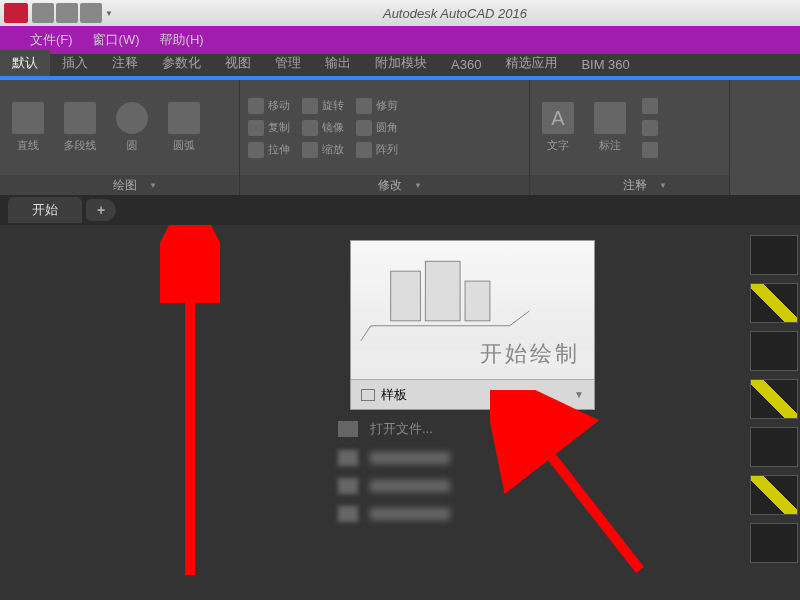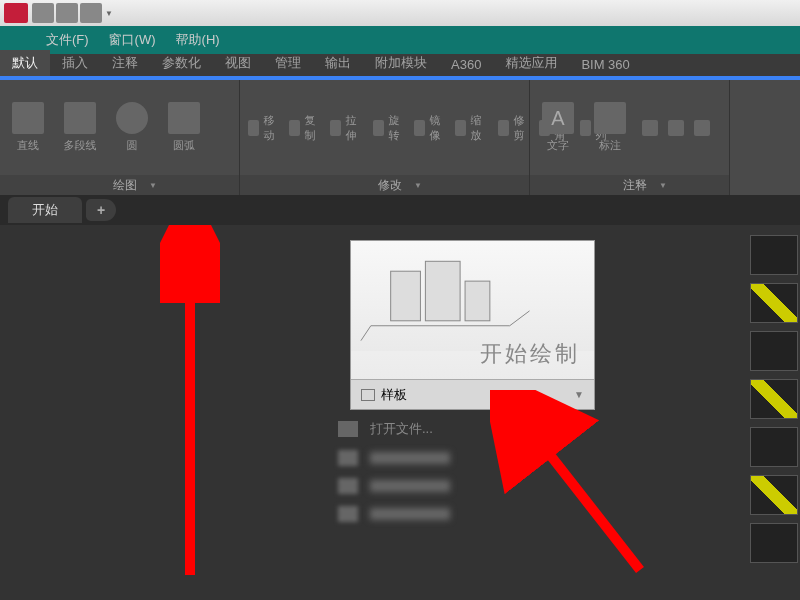--- a/index.html
+++ b/index.html
@@ -5,38 +5,38 @@
 * { margin: 0; padding: 0; box-sizing: border-box; font-family: "Microsoft YaHei", "SimSun", sans-serif; }
 body { width: 800px; height: 600px; background: #333; overflow: hidden; position: relative; }
 
 .title-bar { height: 26px; background: linear-gradient(#f0f0f0, #d8d8d8); display: flex; align-items: center; padding: 0 4px; }
 .app-logo { width: 24px; height: 20px; background: #c41e3a; border-radius: 2px; margin-right: 4px; }
 .qat { display: flex; gap: 2px; }
 .qat-btn { width: 22px; height: 20px; background: #888; border-radius: 2px; }
 .qat-drop { width: 10px; height: 20px; display: flex; align-items: center; justify-content: center; color: #666; font-size: 8px; }
 .title-text { flex: 1; text-align: center; color: #555; font-size: 13px; font-style: italic; }
 
-.menu-bar { height: 28px; background: #0f766e; display: flex; align-items: center; padding-left: 46px; gap: 20px; }
+.menu-bar { height: 28px; background: #a21caf; display: flex; align-items: center; padding-left: 30px; gap: 20px; }
 .menu-item { color: #ccc; font-size: 13px; cursor: pointer; }
 
 .ribbon-tabs { height: 26px; background: #3a3a3a; display: flex; align-items: flex-end; border-bottom: 4px solid #3b82f6; }
 .ribbon-tab { padding: 4px 12px; color: #a3a3a3; font-size: 13px; cursor: pointer; }
 .ribbon-tab.active { background: #4a4a4a; color: #eee; }
 
 .ribbon-content { height: 115px; background: #4a4a4a; display: flex; }
 .ribbon-panel { border-right: 1px solid #333; display: flex; flex-direction: column; }
 .panel-body { flex: 1; display: flex; align-items: center; padding: 4px; gap: 4px; }
 .panel-title { height: 20px; text-align: center; color: #aaa; font-size: 12px; background: #424242; display: flex; align-items: center; justify-content: center; gap: 12px; padding-left: 31px; }
 .panel-title .arrow { font-size: 8px; color: #888; }
 
 .big-btn { width: 48px; height: 70px; display: flex; flex-direction: column; align-items: center; justify-content: center; gap: 4px; cursor: pointer; }
 .big-icon { width: 32px; height: 32px; background: #666; border-radius: 2px; }
 .big-label { font-size: 11px; color: #999; }
 
-.small-row { display: flex; flex-direction: row; gap: 2px; }
+.small-row { display: flex; flex-direction: column; gap: 2px; }
 .small-btn { display: flex; align-items: center; gap: 4px; padding: 2px 4px; cursor: pointer; }
 .small-icon { width: 16px; height: 16px; background: #666; border-radius: 2px; }
 .small-label { font-size: 11px; color: #999; }
 
 .doc-tabs { height: 30px; background: #2a2a2a; display: flex; align-items: center; padding-left: 8px; }
 .doc-tab { height: 26px; padding: 0 24px; background: #3e3e3e; color: #ddd; font-size: 13px; display: flex; align-items: center; border-radius: 6px 6px 0 0; margin-right: 4px; }
 .new-tab { width: 30px; height: 22px; background: #3e3e3e; color: #aaa; display: flex; align-items: center; justify-content: center; border-radius: 6px 14px 14px 6px; cursor: pointer; font-size: 14px; font-weight: bold; }
 
 .start-card { position: absolute; left: 350px; top: 240px; width: 245px; height: 170px; background: linear-gradient(#fafafa, #e8e8e8); border: 1px solid #999; }
 .card-illustration { width: 100%; height: 110px; background: linear-gradient(#f8f8f8, #eaeaea); position: relative; overflow: hidden; }
@@ -65,20 +65,21 @@
 <body>
 
 <div class="title-bar">
   <div class="app-logo"></div>
   <div class="qat">
     <div class="qat-btn"></div>
     <div class="qat-btn"></div>
     <div class="qat-btn"></div>
     <div class="qat-drop">▼</div>
   </div>
+  <div class="title-text">Autodesk AutoCAD 2016</div>
 </div>
 
 <div class="menu-bar">
   <span class="menu-item">文件(F)</span>
   <span class="menu-item">窗口(W)</span>
   <span class="menu-item">帮助(H)</span>
 </div>
 
 <div class="ribbon-tabs">
   <div class="ribbon-tab active">默认</div>

